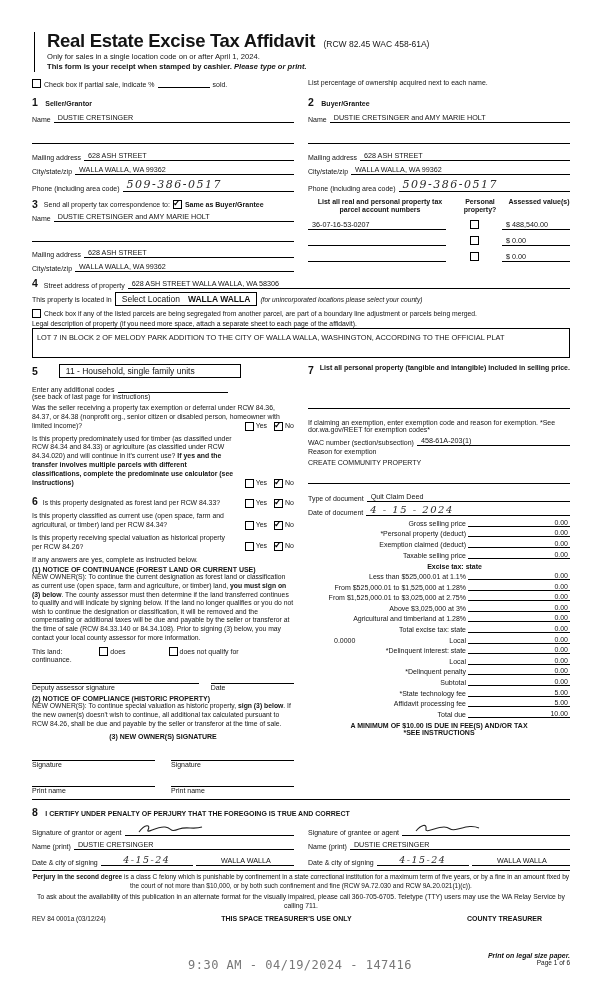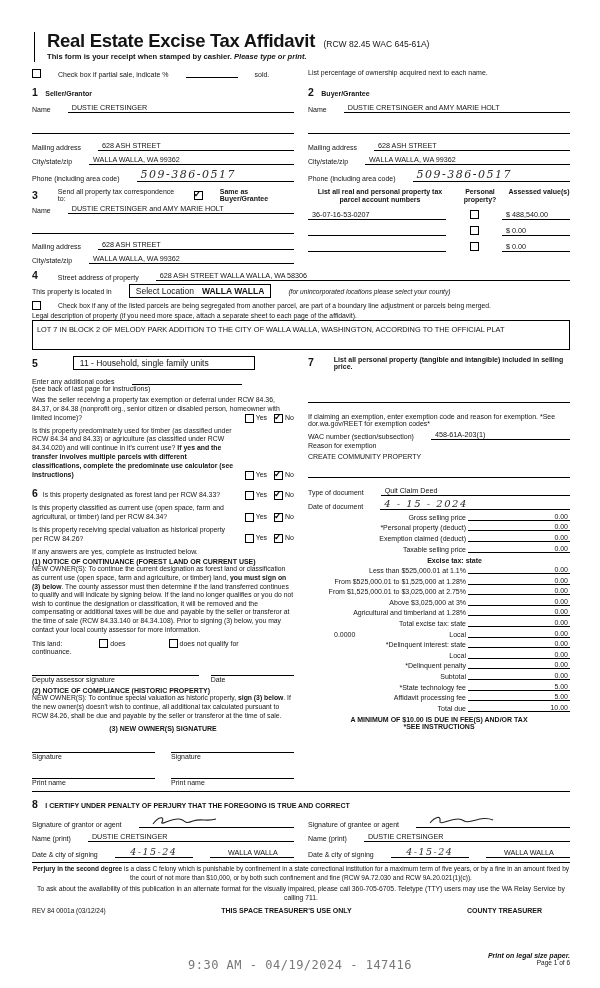--- a/index.html
+++ b/index.html
@@ -15,21 +15,21 @@
   .formNum{font-size:11.5px;font-weight:bold;color:#6b6b6b;margin-top:6px;}
   .hdrSep{width:0;border-left:1.5px solid #000;margin:2px 4px 0 2px;}
   .titleBlk{flex:1;}
   .bigTitle{font-size:18.5px;font-weight:bold;letter-spacing:-0.3px;display:inline;}
   .rcw{font-size:8.5px;display:inline;margin-left:4px;}
   .sub{font-size:7.6px;line-height:1.32;}
   .b{font-weight:bold;} .i{font-style:italic;}
   
   .t7{font-size:7px;} .t68{font-size:6.8px;} .t65{font-size:6.5px;}
   .sn{font-size:10.5px;font-weight:bold;margin-right:3px;}
-  .row{display:flex;align-items:flex-end;gap:17px;}
+  .row{display:flex;align-items:flex-end;gap:3px;}
   .fill{flex:1;border-bottom:1px solid #000;min-height:8px;}
   .val{font-size:7.2px;padding:0 2px 0 4px;}
   .cb{width:7px;height:7px;border:1px solid #000;display:inline-block;position:relative;flex:none;background:#fff;}
   .cb.on::after{content:"✓";position:absolute;left:-1px;top:-3px;font-size:9px;font-weight:bold;color:#000;}
   .yn{white-space:nowrap;display:inline-flex;gap:2px;align-items:center;font-size:7px;}
   .yn .cb{margin-left:5px;}
   .cols{display:flex;gap:14px;}
   .col{flex:1;min-width:0;}
   .hw{font-family:"DejaVu Serif",serif;font-style:italic;letter-spacing:1.5px;color:#2b2b2b;}
   .q{position:relative;font-size:6.9px;line-height:1.28;margin-top:4px;}
@@ -60,22 +60,23 @@
 </head>
 <body>
 
 <div class="page">
 
   <div class="hdr">
     <div class="hdrSep"></div>
     <div class="titleBlk">
       <div>
         <span class="bigTitle">Real Estate Excise Tax Affidavit</span>
-        <span class="rcw">(RCW 82.45 WAC 645-61A)</span>
-      </div>
+        <span class="rcw">(RCW 82.45 WAC 458-61A)</span>
+      </div>
+      <div class="sub">Only for sales in a single location code on or after April 1, 2024.</div>
       <div class="sub">
         <span class="b">This form is your receipt when stamped by cashier.</span>
         <span class="b i">Please type or print.</span>
       </div>
     </div>
   </div>
 
   <div class="cols" style="margin-top:7px;">
     <div class="col row t7" style="align-items:flex-end;">
       <span class="cb"></span>

